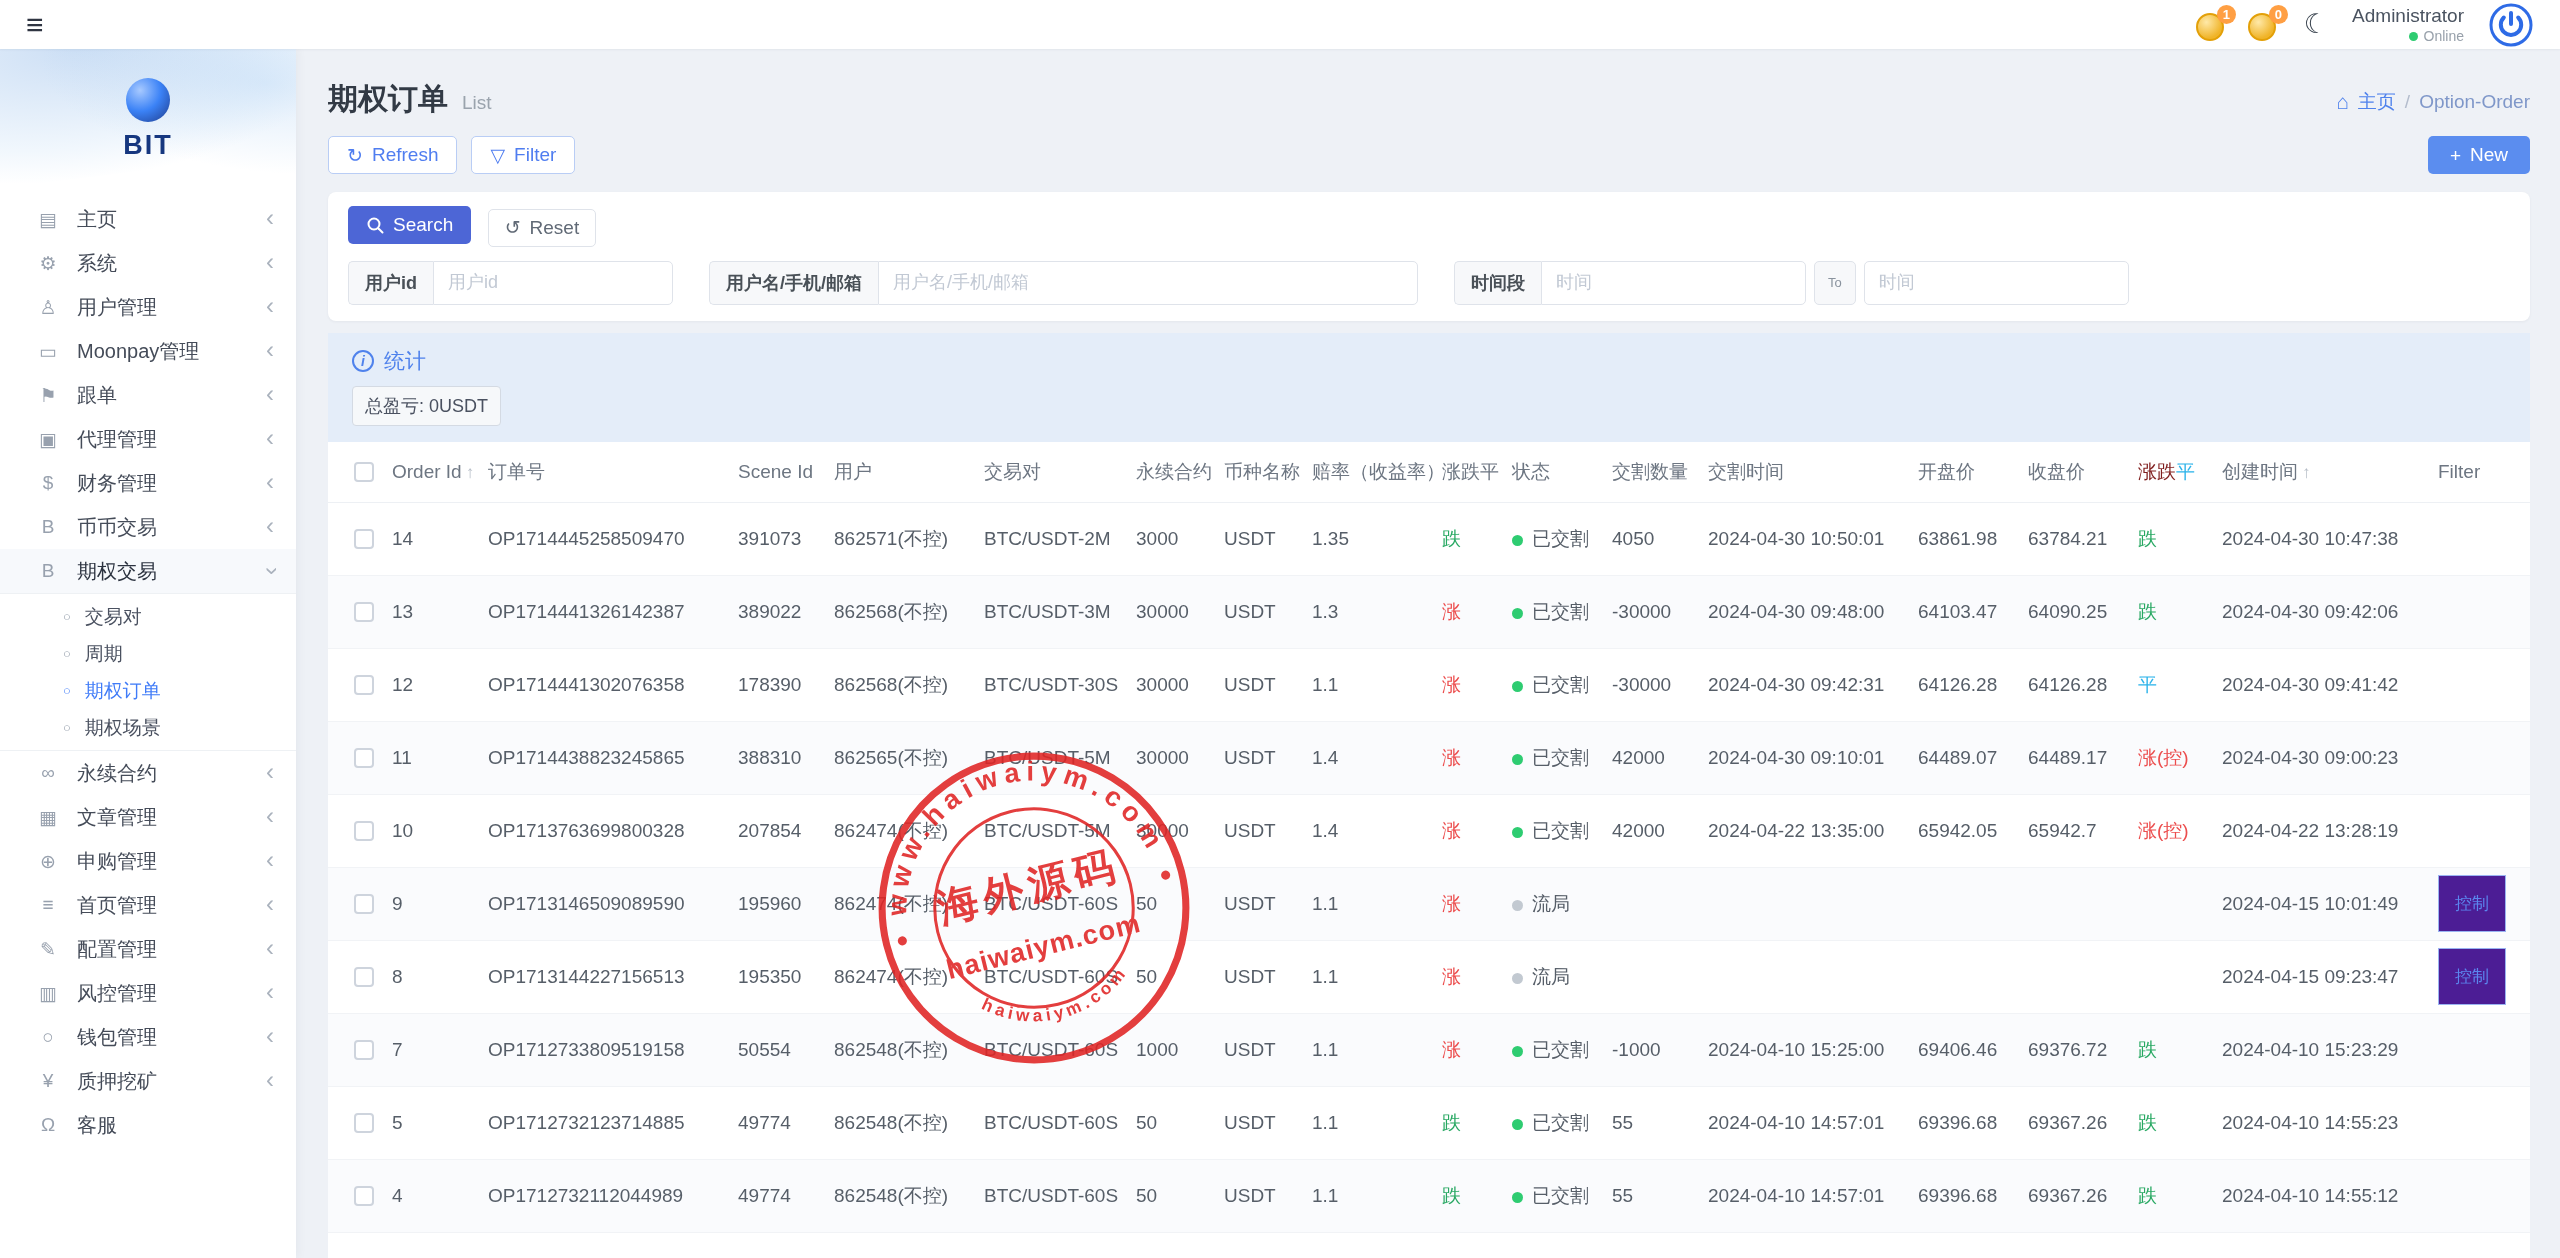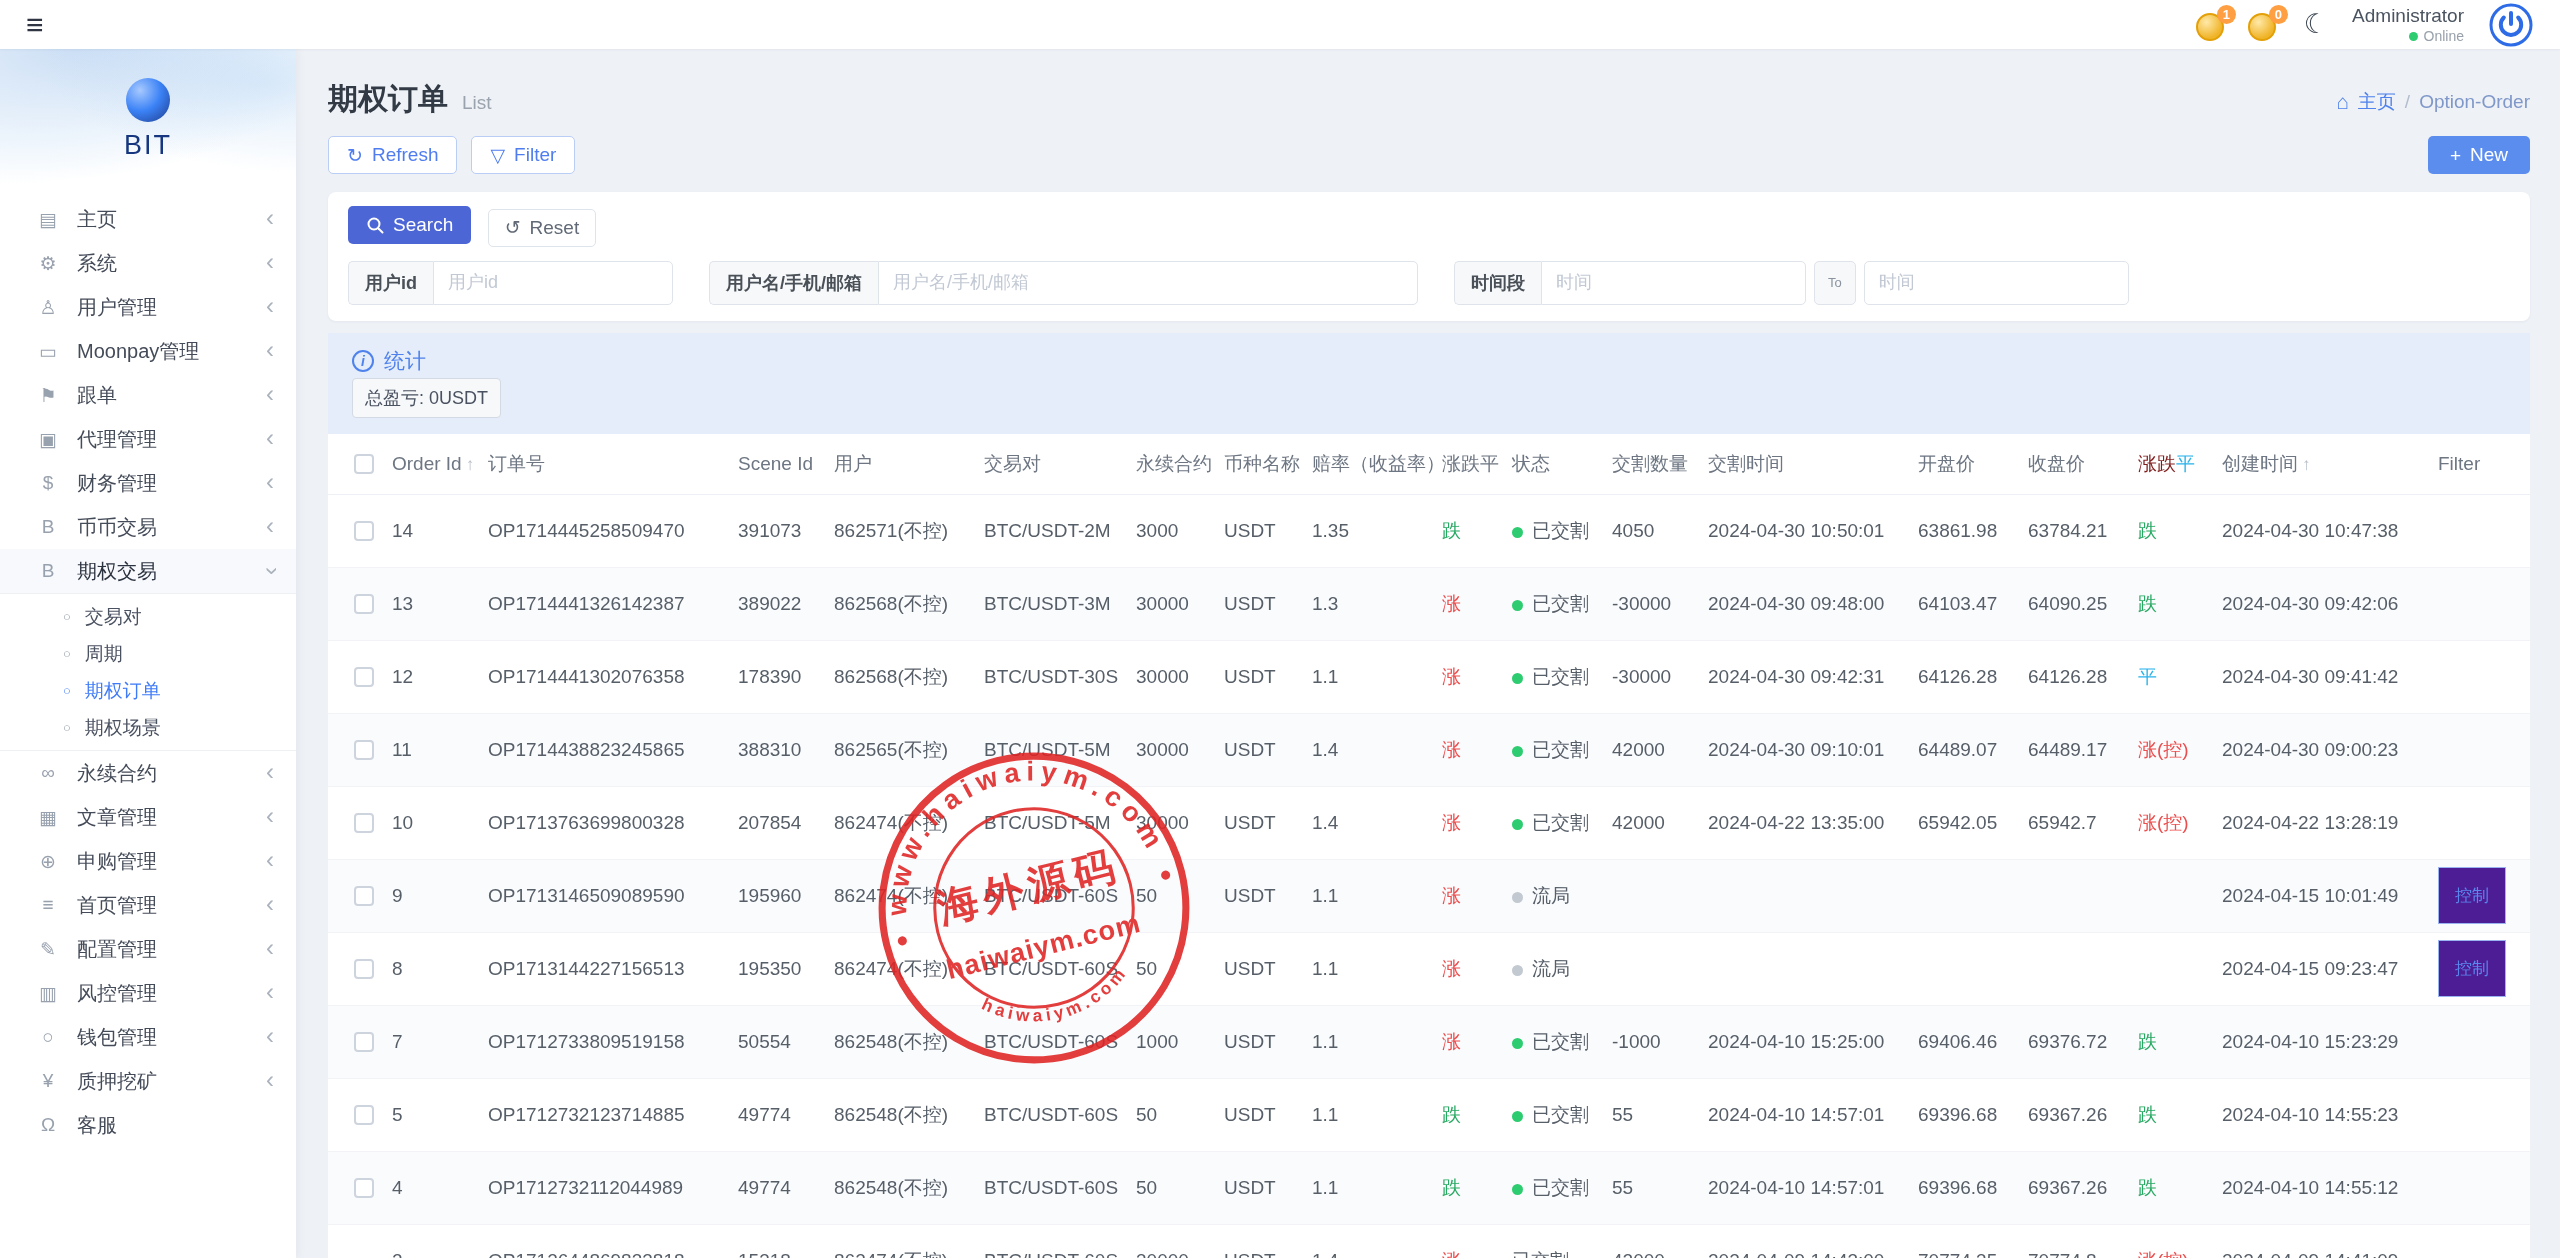--- a/index.html
+++ b/index.html
@@ -23,21 +23,21 @@
 
   
   .layout { display:flex; height:1209px; }
 
   
   .sidebar { width:296px; background:#fff; position:relative; box-shadow:1px 0 10px rgba(31,45,61,.06); z-index:10; flex:0 0 296px; }
   .brand { height:140px; position:relative; overflow:hidden; display:flex; flex-direction:column; align-items:center; justify-content:center; gap:8px; }
   .brand::before { content:""; position:absolute; top:-70px; left:-80px; width:460px; height:190px; background:radial-gradient(ellipse at 35% 30%, rgba(121,170,228,.38), rgba(178,212,244,.18) 55%, transparent 72%); transform:rotate(-7deg); }
   .brand::after { content:""; position:absolute; top:-30px; right:-120px; width:380px; height:150px; background:radial-gradient(ellipse at 60% 40%, rgba(165,203,242,.35), transparent 70%); transform:rotate(6deg); }
   .logo-sphere { width:44px; height:44px; border-radius:50%; background:radial-gradient(circle at 32% 28%, #a7c9ff 0%, #3b82f6 48%, #1e3a8a 100%); position:relative; z-index:1; }
-  .logo-text { font-size:27px; font-weight:400; color:#16377f; letter-spacing:2px; z-index:1; }
+  .logo-text { font-size:27px; font-weight:700; color:#16377f; letter-spacing:2px; z-index:1; }
   .menu { padding-top:8px; }
   .menu-item { height:44px; display:flex; align-items:center; padding:0 22px 0 34px; color:#454c59; font-size:20px; cursor:pointer; }
   .menu-item.open { background:#f7f9fc; color:#2c3340; }
   .mi-icon { width:28px; margin-right:15px; color:#98a1ae; font-size:19px; text-align:center; flex:0 0 28px; }
   .mi-label { flex:1; white-space:nowrap; overflow:hidden; }
   .mi-chev { color:#aab2bd; font-size:24px; line-height:1; transform:translateY(-1px); }
   .mi-chev.down { transform:rotate(-90deg); }
   .submenu { border-top:1px solid #eef1f4; border-bottom:1px solid #eef1f4; padding:4px 0; }
   .submenu-item { height:37px; display:flex; align-items:center; padding-left:63px; font-size:19px; color:#4a5160; cursor:pointer; }
   .sub-dot { font-size:13px; margin-right:14px; color:#8d97a5; }
@@ -68,21 +68,21 @@
   .ilabel { height:44px; display:flex; align-items:center; padding:0 16px; background:#f7f8fa; border:1px solid #dfe3ea; border-right:none; border-radius:5px 0 0 5px; font-size:18px; color:#495057; font-weight:700; white-space:nowrap; }
   .fi { height:44px; border:1px solid #dfe3ea; border-radius:0 5px 5px 0; padding:0 14px; font-size:18px; color:#424853; outline:none; background:#fff; }
   .fi.standalone { border-radius:5px; }
   ::placeholder { color:#c2c9d4; }
   .to-chip { height:44px; display:flex; align-items:center; padding:0 13px; background:#f7f8fa; border:1px solid #dfe3ea; font-size:13px; color:#8a939e; border-radius:5px; margin:0 8px; }
 
   .stats-bar { margin-top:12px; background:#e4edf9; padding:14px 24px 16px; }
   .stats-title { color:#4f82ec; font-size:21px; display:flex; align-items:center; gap:10px; }
   .info-icon { width:22px; height:22px; border-radius:50%; border:2px solid #4f82ec; display:inline-flex; align-items:center; justify-content:center; font-size:14px; font-weight:700; font-style:italic; flex:0 0 22px; }
   .info-icon::before { content:"i"; }
-  .stats-chip { display:inline-block; margin-top:3px; background:#f6f8fa; border:1px solid #d4dae3; border-radius:4px; padding:7px 12px; font-size:18px; color:#4a5160; }
+  .stats-chip { display:inline-block; margin-top:11px; background:#f6f8fa; border:1px solid #d4dae3; border-radius:4px; padding:7px 12px; font-size:18px; color:#4a5160; }
 
   .table-wrap { background:#fff; }
   table { width:100%; border-collapse:collapse; table-layout:fixed; }
   th { font-size:19px; color:#6d7682; font-weight:500; text-align:left; padding:17px 8px; border-bottom:1px solid #edf0f4; white-space:nowrap; overflow:visible; }
   td { font-size:19px; color:#565e68; padding:0 8px; height:73px; border-bottom:1px solid #f1f3f6; white-space:nowrap; overflow:visible; }
   tbody tr:nth-child(even) { background:#fafbfd; }
   .cb-cell { padding-left:26px; }
   input[type=checkbox] { width:20px; height:20px; appearance:none; -webkit-appearance:none; border:2px solid #ced4dd; border-radius:4px; background:#fff; cursor:pointer; display:block; }
   .sort-arrow { color:#b6bdc7; margin-left:4px; font-size:17px; }
   .dot-status { display:inline-block; width:11px; height:11px; border-radius:50%; margin-right:9px; vertical-align:-1px; }

